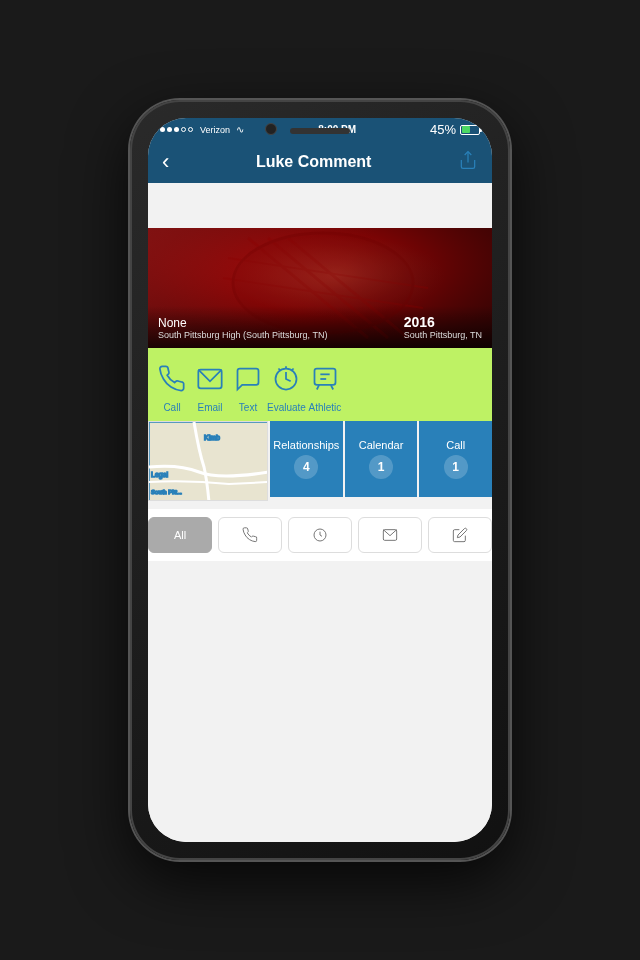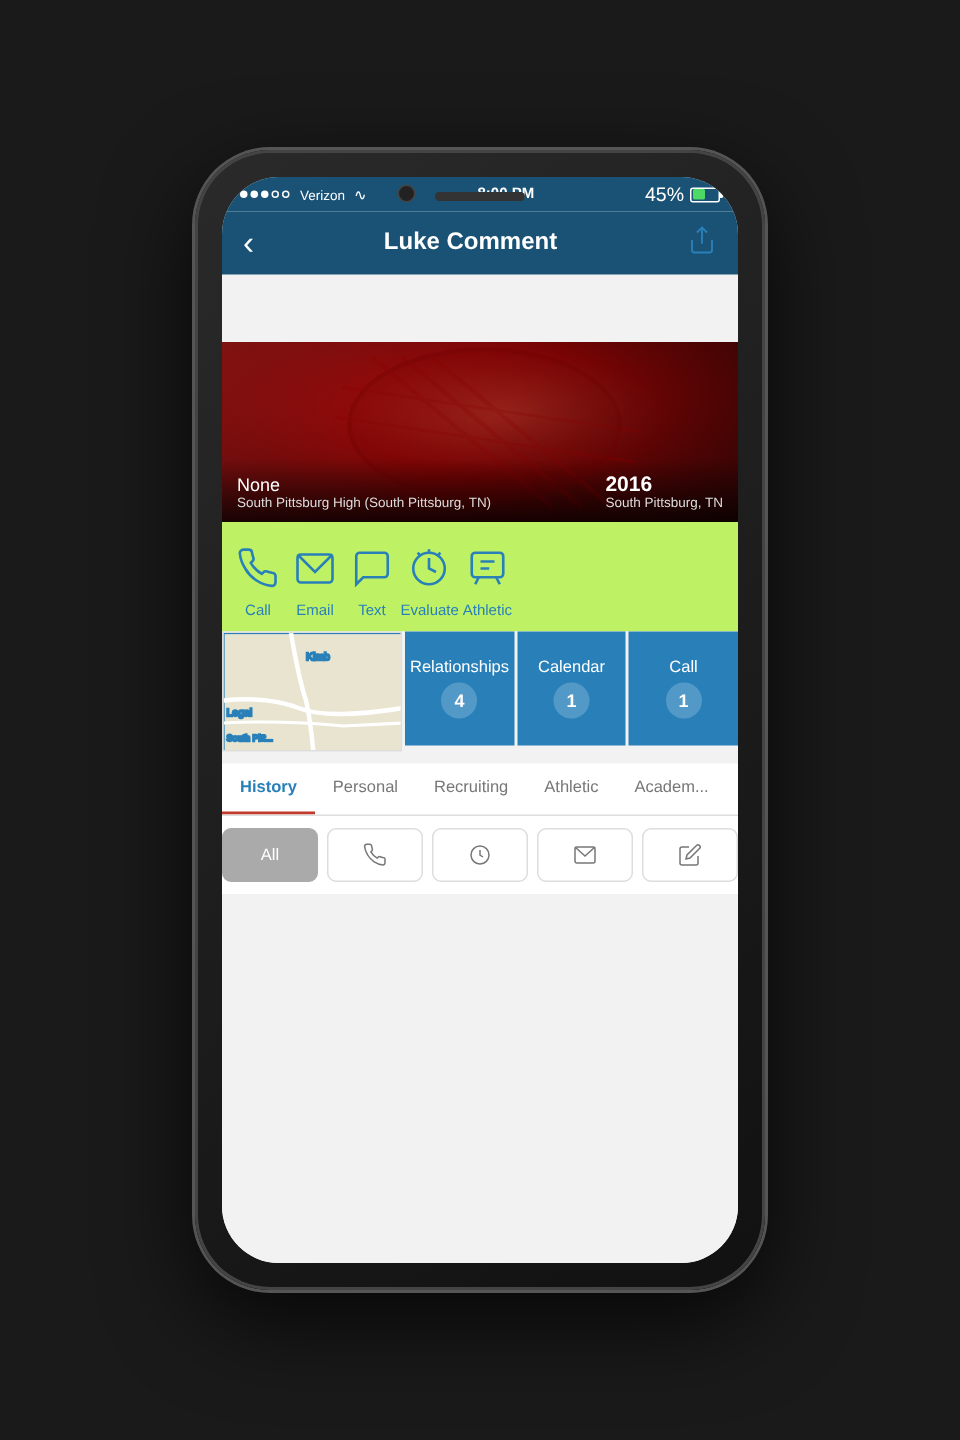--- a/index.html
+++ b/index.html
@@ -571,27 +571,20 @@
           <span class="info-card-label">Calendar</span>
           <div class="info-card-badge">1</div>
         </div>
 
         <div class="info-card">
           <span class="info-card-label">Call</span>
           <div class="info-card-badge">1</div>
         </div>
       </div>
 
-      <div class="tab-bar">
-        <div class="tab-item active">History</div>
-        <div class="tab-item">Personal</div>
-        <div class="tab-item">Recruiting</div>
-        <div class="tab-item">Athletic</div>
-        <div class="tab-item">Academ...</div>
-      </div>
 
       <div class="filter-row">
         <div class="filter-btn active">All</div>
         <div class="filter-btn">
           <svg width="16" height="16" viewBox="0 0 24 24" stroke="#777" stroke-width="1.5" fill="none">
             <path d="M22 16.92v3a2 2 0 0 1-2.18 2 19.79 19.79 0 0 1-8.63-3.07A19.5 19.5 0 0 1 4.69 12 19.79 19.79 0 0 1 1.61 3.4 2 2 0 0 1 3.6 1.22h3a2 2 0 0 1 2 1.72c.127.96.361 1.903.7 2.81a2 2 0 0 1-.45 2.11L7.91 8.77a16 16 0 0 0 6.29 6.29l.87-.87a2 2 0 0 1 2.11-.45c.907.339 1.85.573 2.81.7A2 2 0 0 1 22 16.92z"></path>
           </svg>
         </div>
         <div class="filter-btn">
           <svg width="16" height="16" viewBox="0 0 24 24" stroke="#777" stroke-width="1.5" fill="none">

